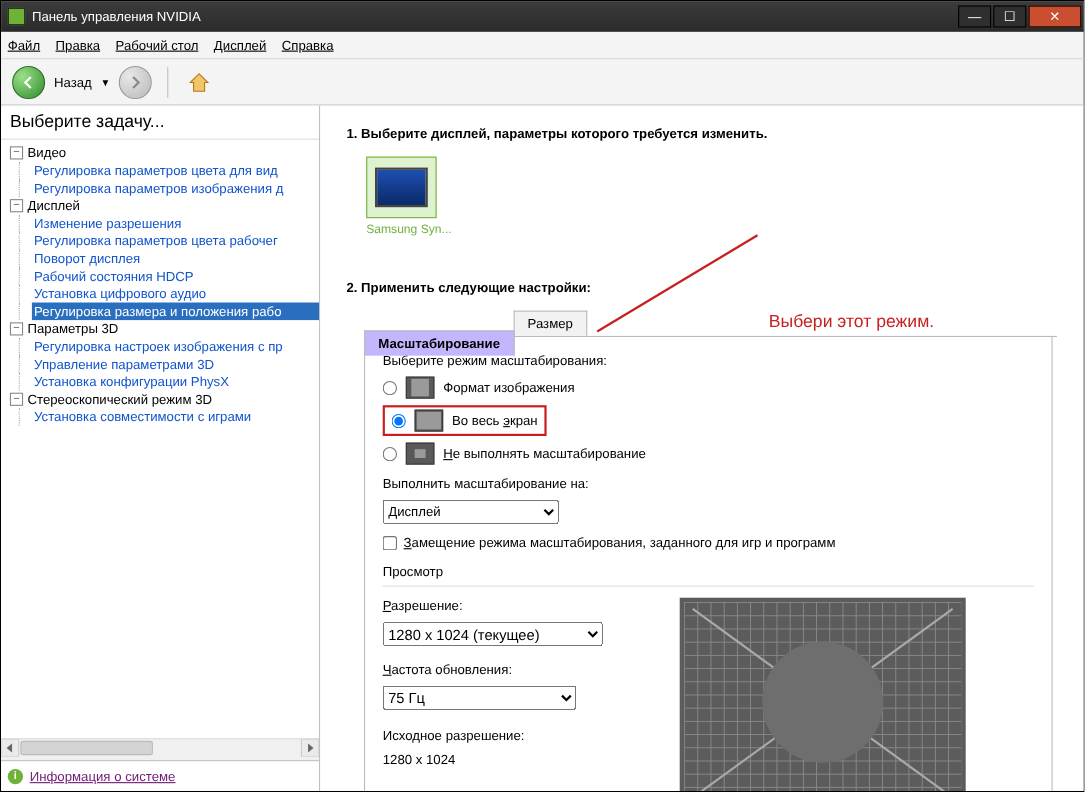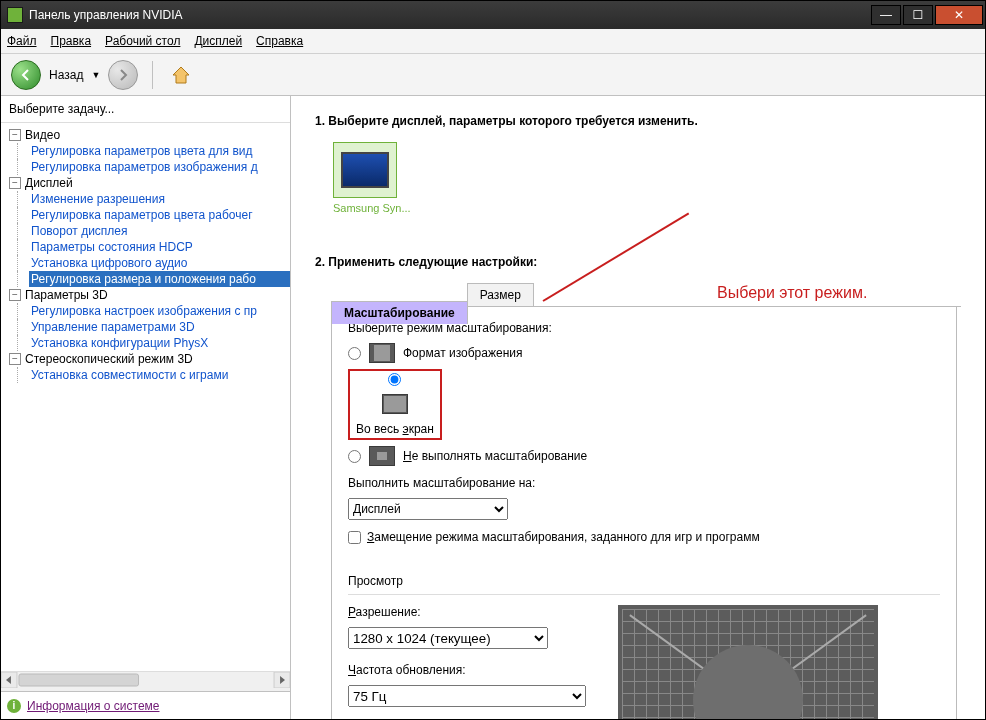--- a/index.html
+++ b/index.html
@@ -19,21 +19,21 @@
 .toolbar { height: 42px; background: #f4f4f4; display: flex; align-items: center; padding: 0 10px; border-bottom: 1px solid #c0c0c0; gap: 8px; }
 .navbtn { width: 30px; height: 30px; border-radius: 50%; display: flex; align-items: center; justify-content: center; }
 .navbtn.back { background: radial-gradient(circle at 30% 30%, #9be08a, #2e8b2a); border: 1px solid #2a6c1f; }
 .navbtn.fwd { background: radial-gradient(circle at 30% 30%, #e8e8e8, #b8b8b8); border: 1px solid #999; }
 .navlabel { font-size: 12px; }
 .sep { width: 1px; height: 28px; background: #c0c0c0; margin: 0 6px; }
 .home { width: 28px; height: 28px; display: flex; align-items: center; justify-content: center; }
 
 .body { flex: 1; display: flex; background: #fff; overflow: hidden; }
 .sidebar { width: 290px; border-right: 1px solid #c0c0c0; display: flex; flex-direction: column; }
-.task-title { padding: 6px 8px; font-size: 12px; border-bottom: 1px solid #ddd; }
+.task-title { padding: 6px 8px; font-size: 16px; border-bottom: 1px solid #ddd; }
 .tree { flex: 1; overflow: auto; padding: 4px 0; }
 .tgroup { margin-left: 6px; }
 .tnode { display: flex; align-items: center; padding: 1px 2px; font-size: 12px; white-space: nowrap; }
 .expander { width: 12px; height: 12px; border: 1px solid #888; background: #fff; display: flex; align-items: center; justify-content: center; font-size: 10px; line-height: 1; margin-right: 4px; color: #555; }
 .tnode.group { color: #000; }
 .tnode.leaf { color: #1154cc; margin-left: 22px; position: relative; }
 .tnode.leaf::before { content: ""; position: absolute; left: -12px; top: 0; bottom: 0; border-left: 1px dotted #aaa; }
 .tnode.leaf.sel { background: #2a6fbf; color: #fff; }
 .sysinfo { height: 28px; border-top: 1px solid #c0c0c0; display: flex; align-items: center; padding: 0 6px; }
 .sysinfo a { color: #701a75; text-decoration: underline; font-size: 12px; }
@@ -52,27 +52,27 @@
 .tab.active { background: #c4b5fd; position: relative; top: 18px; font-weight: bold; }
 .tabbody { border: 1px solid #bbb; border-top: none; padding: 14px 16px 20px 16px; margin-left: 16px; margin-right: 4px; background: #fff; }
 .section-label { font-size: 12px; margin-bottom: 8px; }
 .radio-row { display: flex; align-items: center; margin: 6px 0; gap: 8px; }
 .radio-row input[type=radio] { width: 13px; height: 13px; }
 .scaling-pic { width: 26px; height: 20px; background: #595959; border: 1px solid #3a3a3a; display: flex; align-items: center; justify-content: center; }
 .scaling-pic .inner { background: #9a9a9a; }
 .scaling-pic.aspect .inner { width: 16px; height: 16px; }
 .scaling-pic.full .inner { width: 22px; height: 16px; }
 .scaling-pic.none .inner { width: 10px; height: 8px; }
-.radio-box { border: 2px solid #c81e1e; padding: 2px 6px; display: inline-flex; align-items: center; gap: 8px; flex-direction: column; }
+.radio-box { border: 2px solid #c81e1e; padding: 2px 6px; display: inline-flex; align-items: center; gap: 8px; }
 .radio-label { font-size: 12px; }
 .radio-label u { text-decoration: underline; }
 .sel-row { margin: 10px 0; }
 .sel-row select { width: 160px; height: 22px; font-size: 12px; }
 .chk-row { display: flex; align-items: center; gap: 6px; margin: 10px 0; font-size: 12px; }
-.fieldset-label { font-size: 12px; margin-top: 30px; margin-bottom: 6px; }
+.fieldset-label { font-size: 12px; margin-top: 12px; margin-bottom: 6px; }
 .hr { height: 1px; background: #ddd; margin: 4px 0 10px 0; }
 .preview-row { display: flex; gap: 40px; margin-top: 10px; }
 .preview-left { width: 230px; }
 .preview { width: 260px; height: 190px; background: #5c5c5c; padding: 4px; position: relative; }
 .grid { position: absolute; inset: 4px; background-image: linear-gradient(#888 1px, transparent 1px), linear-gradient(90deg, #888 1px, transparent 1px); background-size: 12px 12px; }
 .grid .circle { position: absolute; left: 50%; top: 50%; width: 110px; height: 110px; background: #6e6e6e; border-radius: 50%; transform: translate(-50%, -50%); }
 .grid .diag1, .grid .diag2 { position: absolute; inset: 0; }
 .grid .diag1::before { content: ""; position: absolute; left: -20px; right: -20px; top: 50%; border-top: 2px solid #aaa; transform: rotate(36deg); }
 .grid .diag2::before { content: ""; position: absolute; left: -20px; right: -20px; top: 50%; border-top: 2px solid #aaa; transform: rotate(-36deg); }
 .annotation { position: absolute; color: #c81e1e; font-size: 16px; font-family: "Segoe UI", sans-serif; }
@@ -133,21 +133,21 @@
             </div>
           <div class="tnode leaf">Регулировка параметров цвета для вид</div>
           <div class="tnode leaf">Регулировка параметров изображения д</div>
           <div class="tnode group">
               <span class="expander">−</span>
               <span>Дисплей</span>
             </div>
           <div class="tnode leaf">Изменение разрешения</div>
           <div class="tnode leaf">Регулировка параметров цвета рабочег</div>
           <div class="tnode leaf">Поворот дисплея</div>
-          <div class="tnode leaf">Параметры состояния HDCP</div>
+          <div class="tnode leaf">Рабочий состояния HDCP</div>
           <div class="tnode leaf">Установка цифрового аудио</div>
           <div class="tnode leaf sel">Регулировка размера и положения рабо</div>
           <div class="tnode group">
               <span class="expander">−</span>
               <span>Параметры 3D</span>
             </div>
           <div class="tnode leaf">Регулировка настроек изображения с пр</div>
           <div class="tnode leaf">Управление параметрами 3D</div>
           <div class="tnode leaf">Установка конфигурации PhysX</div>
           <div class="tnode group">
@@ -227,32 +227,32 @@
           </div>
 
           <div class="fieldset-label">Просмотр</div>
           <div class="hr"></div>
 
           <div class="preview-row">
             <div class="preview-left">
               <div class="section-label"><u>Р</u>азрешение:</div>
               <select style="width:200px;height:22px;"><option>1280 x 1024 (текущее)</option></select>
               <div class="section-label" style="margin-top:14px;"><u>Ч</u>астота обновления:</div>
-              <select style="width:238px;height:22px;"><option>75 Гц</option></select>
+              <select style="width:176px;height:22px;"><option>75 Гц</option></select>
               <div class="section-label" style="margin-top:16px;">Исходное разрешение:</div>
               <div style="font-size:12px;">1280 x 1024</div>
             </div>
             <div class="preview">
               <div class="grid">
                 <div class="diag1"></div>
                   <div class="diag2"></div>
                 <div class="circle"></div>
               </div>
             </div>
           </div>
         </div>
       </div>
 
-      <div class="annotation" style="top:188px; left:426px;">Выбери этот режим.</div>
+      <div class="annotation" style="top:188px; left:408px;">Выбери этот режим.</div>
       <div class="ann-line" style="top:204px; left:252px; width:170px; transform:rotate(-31deg);"></div>
     </div>
   </div>
 </div>
 
 </body></html>

